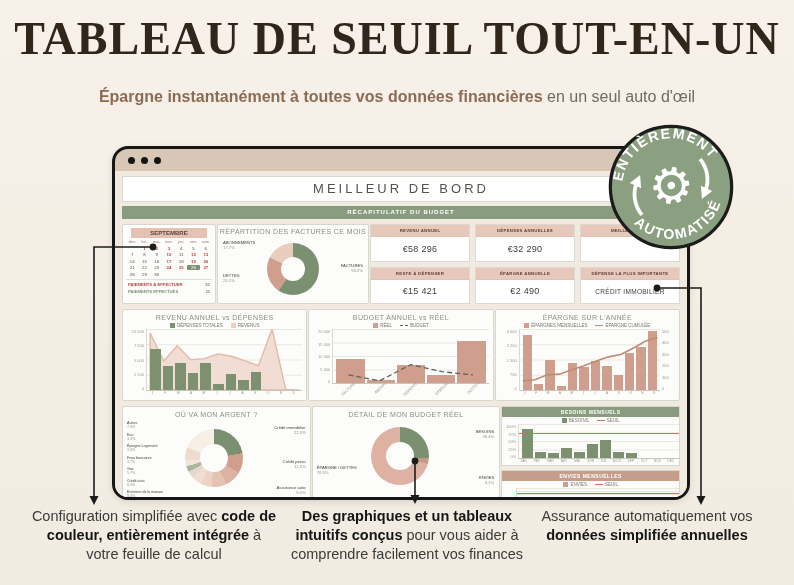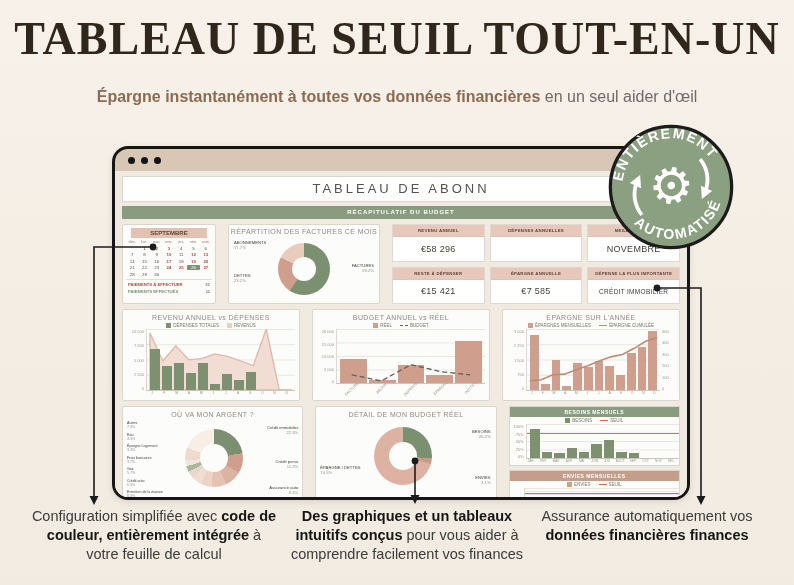--- a/index.html
+++ b/index.html
@@ -17,21 +17,21 @@
   .window{position:absolute;left:112px;top:146px;width:572px;height:348px;
           border:3px solid #161616;border-radius:16px;background:#d8c7b4;
           overflow:hidden;z-index:1;box-shadow:0 2px 6px rgba(90,70,50,.15);}
   .titlebar{height:22px;display:flex;align-items:center;padding-left:13px;gap:6px;}
   .dot{width:7px;height:7px;border-radius:50%;background:#141414;}
   .win-body{background:#f0eae0;height:calc(100% - 22px);padding:5px 7px;display:flex;flex-direction:column;}
   .tb-white{background:#fff;border:1px solid #dad7cf;height:24px;line-height:24px;
             text-align:center;font-size:13px;letter-spacing:3px;color:#55534d;}
   .green-bar{background:#8a9c7f;color:#fff;font-size:6px;font-weight:bold;letter-spacing:1px;
              text-align:center;height:13px;line-height:13px;margin-top:4px;}
-  .row{display:flex;gap:12px;margin-top:5px;}
+  .row{display:flex;gap:1px;margin-top:5px;}
   .row1{height:80px;} .row2{height:92px;} .row3{flex:1;min-height:0;}
   .panel{background:#fcfcfa;border:1px solid #d9d6ce;border-radius:2px;position:relative;overflow:hidden;}
   
   .cal{width:86px;flex:none;padding:2px 3px;}
   .cal-month{background:#e3c2b4;color:#5a4437;font-weight:bold;font-size:6px;text-align:center;
              height:10px;line-height:10px;margin:1px 5px 2px;}
   .cal-grid{display:grid;grid-template-columns:repeat(7,1fr);font-size:4.4px;color:#55524c;
             text-align:center;row-gap:1.5px;}
   .cal-grid .wd{color:#99786a;font-size:3.8px;}
   .cal-grid .d.red{color:#b5483c;font-weight:bold;}
@@ -99,30 +99,30 @@
   .caption{position:absolute;top:507px;text-align:center;font-size:14.5px;line-height:1.32;color:#3b3b39;z-index:3;}
   .caption b{color:#161616;}
   .cap1{left:30px;width:248px;} .cap2{left:284px;width:246px;} .cap3{left:534px;width:226px;}
 </style>
 </head>
 <body>
 
 <div class="page">
 
   <h1 class="title">TABLEAU DE SEUIL TOUT-EN-UN</h1>
-  <p class="subtitle"><span class="b">Épargne instantanément à toutes vos données financières</span><span> en un seul aider d'œil</span></p>
+  <p class="subtitle"><span class="b">Épargne instantanément à toutes vos données financières</span><span> en un seul auto d'œil</span></p>
 
   <div class="window">
     <div class="titlebar">
       <span class="dot"></span>
       <span class="dot"></span>
       <span class="dot"></span>
     </div>
     <div class="win-body">
-      <div class="tb-white">TABLEAU DE ABONN</div>
+      <div class="tb-white">MEILLEUR DE BORD</div>
       <div class="green-bar">RÉCAPITULATIF DU BUDGET</div>
 
       <div class="row row1">
         <div class="panel cal">
           <div class="cal-month">SEPTEMBRE</div>
           <div class="cal-grid" id="cal-grid">
               <span class="wd">dim.</span>
               <span class="wd">lun.</span>
               <span class="wd">mar.</span>
               <span class="wd">mer.</span>
@@ -187,38 +187,38 @@
             <div class="kpi">
               <div class="k-head">
                 <span>REVENU ANNUEL</span>
               </div>
               <div class="k-val">€58 296</div>
             </div>
             <div class="kpi">
               <div class="k-head">
                 <span>DÉPENSES ANNUELLES</span>
               </div>
+              <div class="k-val">€32 290</div>
             </div>
             <div class="kpi">
               <div class="k-head">
                 <span>MEILLEUR MOIS</span>
               </div>
-              <div class="k-val">NOVEMBRE</div>
             </div>
             <div class="kpi">
               <div class="k-head">
                 <span>RESTE À DÉPENSER</span>
               </div>
               <div class="k-val">€15 421</div>
             </div>
             <div class="kpi">
               <div class="k-head">
                 <span>ÉPARGNE ANNUELLE</span>
               </div>
-              <div class="k-val">€7 585</div>
+              <div class="k-val">€2 490</div>
             </div>
             <div class="kpi">
               <div class="k-head">
                 <span>DÉPENSE LA PLUS IMPORTANTE</span>
               </div>
               <div class="k-val small">CRÉDIT IMMOBILIER</div>
             </div>
           </div>
       </div>
 
@@ -521,15 +521,15 @@
         <g fill="#fff">
           <polygon points="87,54 98,57 90,66"></polygon>
           <polygon points="33,66 22,63 30,54"></polygon>
         </g>
       </g>
     </svg>
   </div>
 
   <div class="caption cap1" id="cap0"><span>Configuration simplifiée avec </span><b>code de couleur, entièrement intégrée</b><span> à votre feuille de calcul</span></div>
   <div class="caption cap2" id="cap1"><b>Des graphiques et un tableaux intuitifs conçus</b><span> pour vous aider à comprendre facilement vos finances</span></div>
-  <div class="caption cap3" id="cap2"><span>Assurance automatiquement vos </span><b>données financières finances</b></div>
+  <div class="caption cap3" id="cap2"><span>Assurance automatiquement vos </span><b>données simplifiée annuelles</b></div>
 
 </div>
 
 </body></html>

